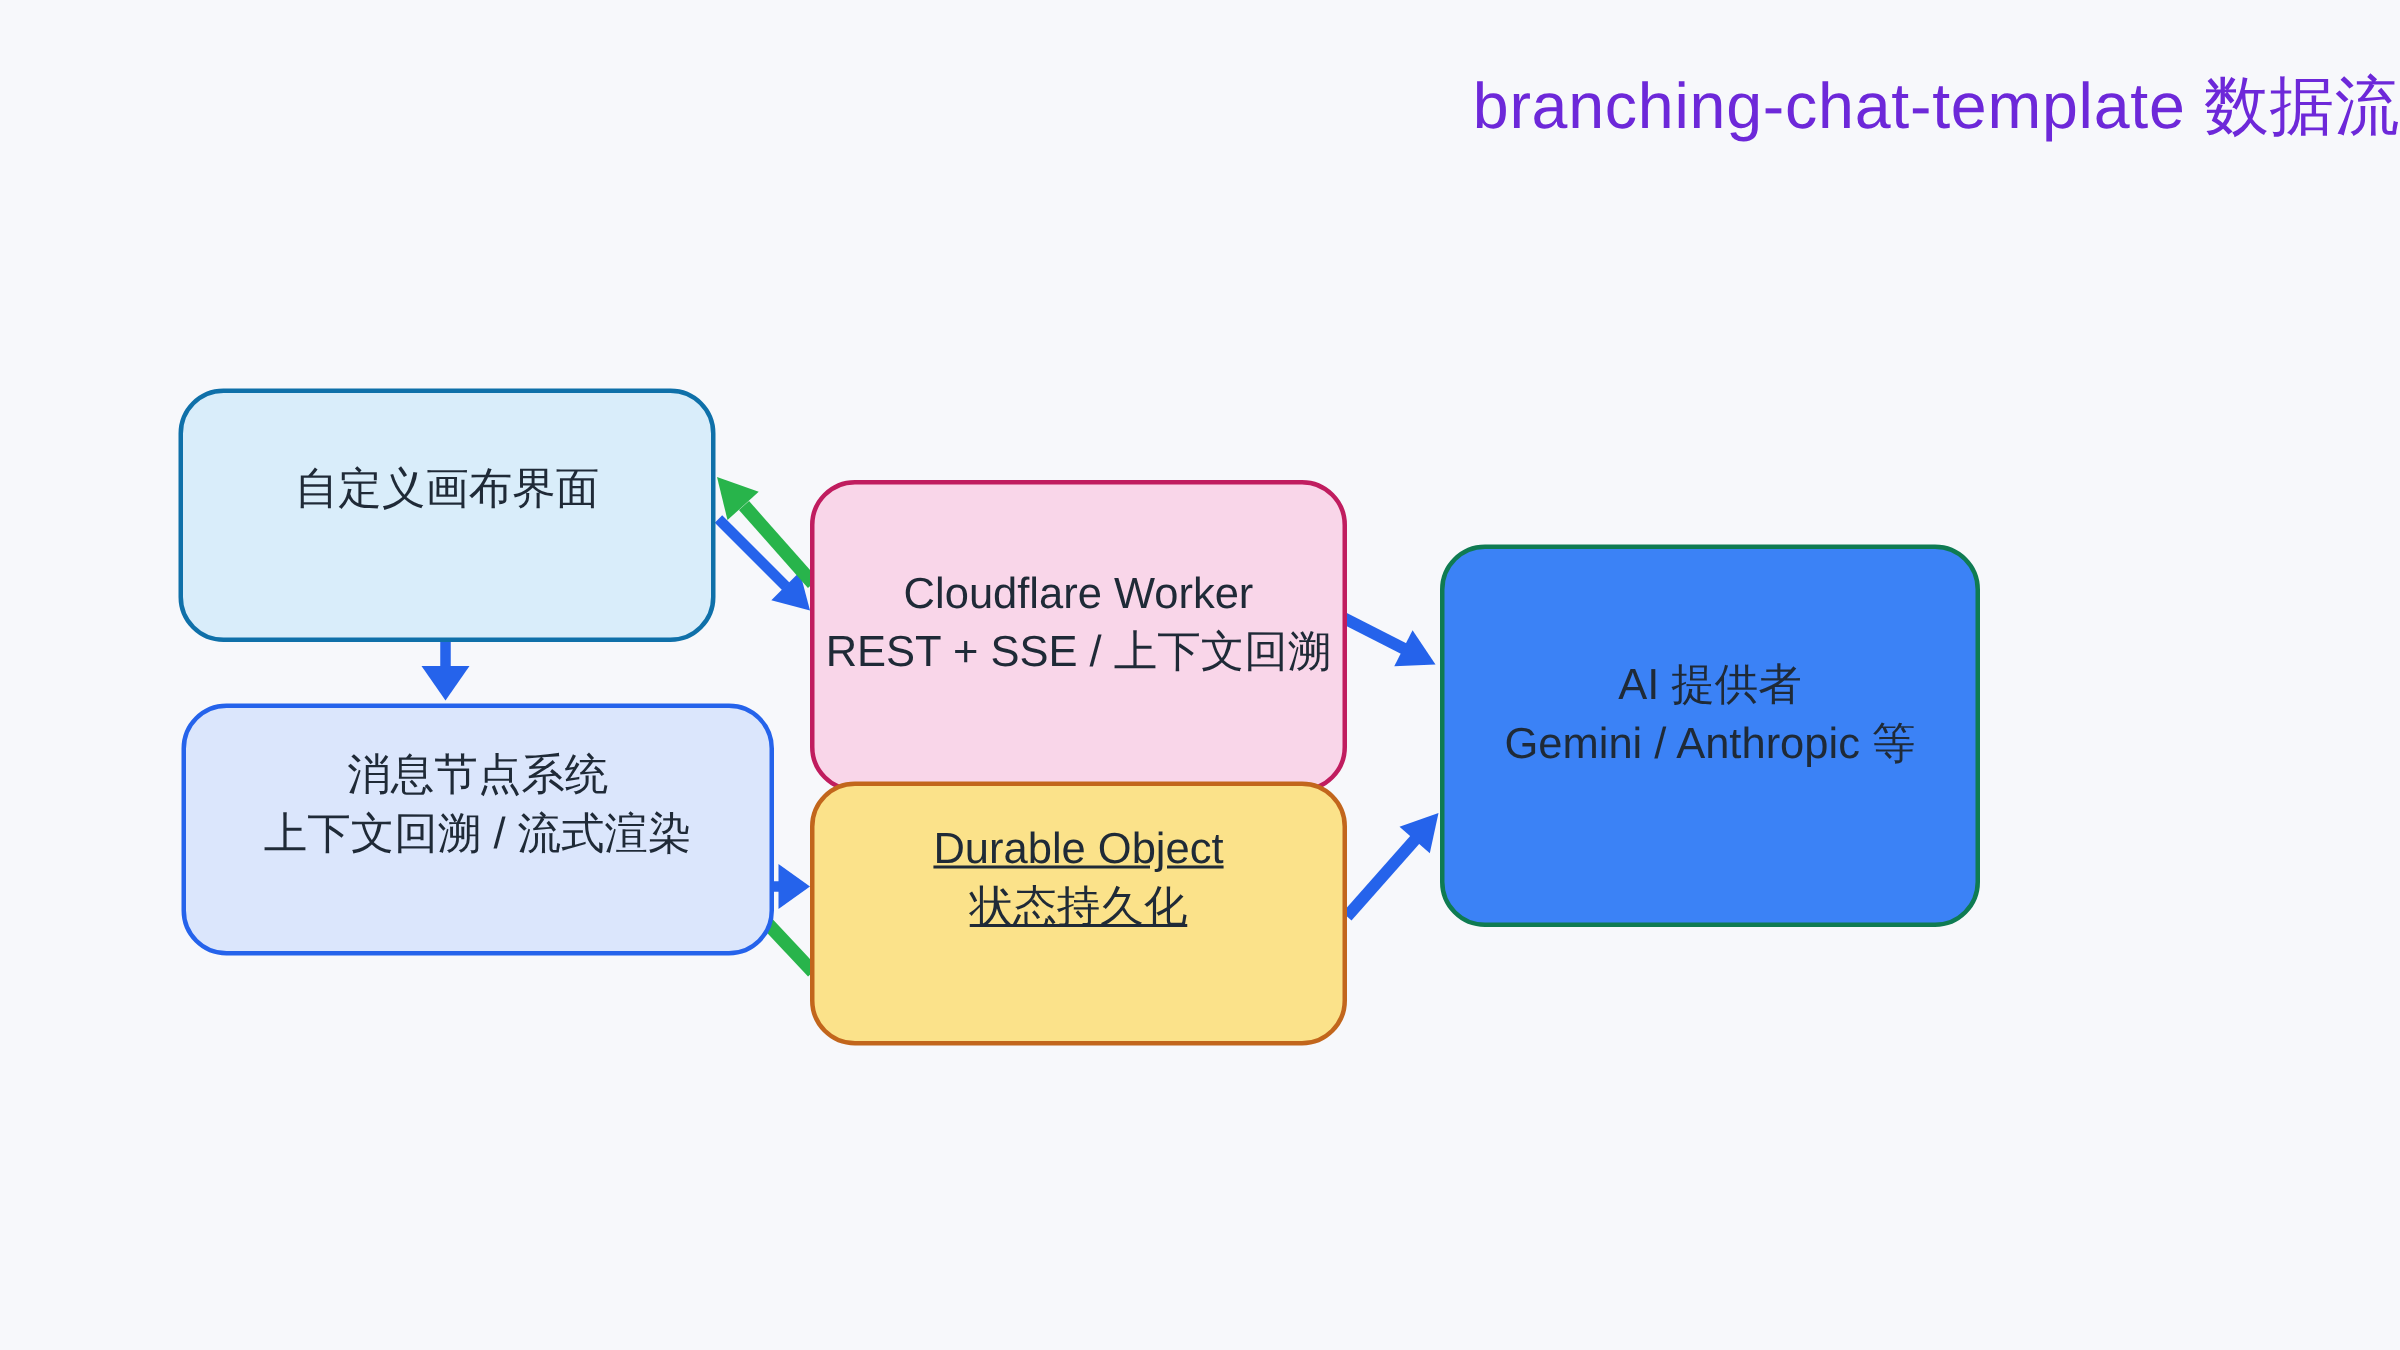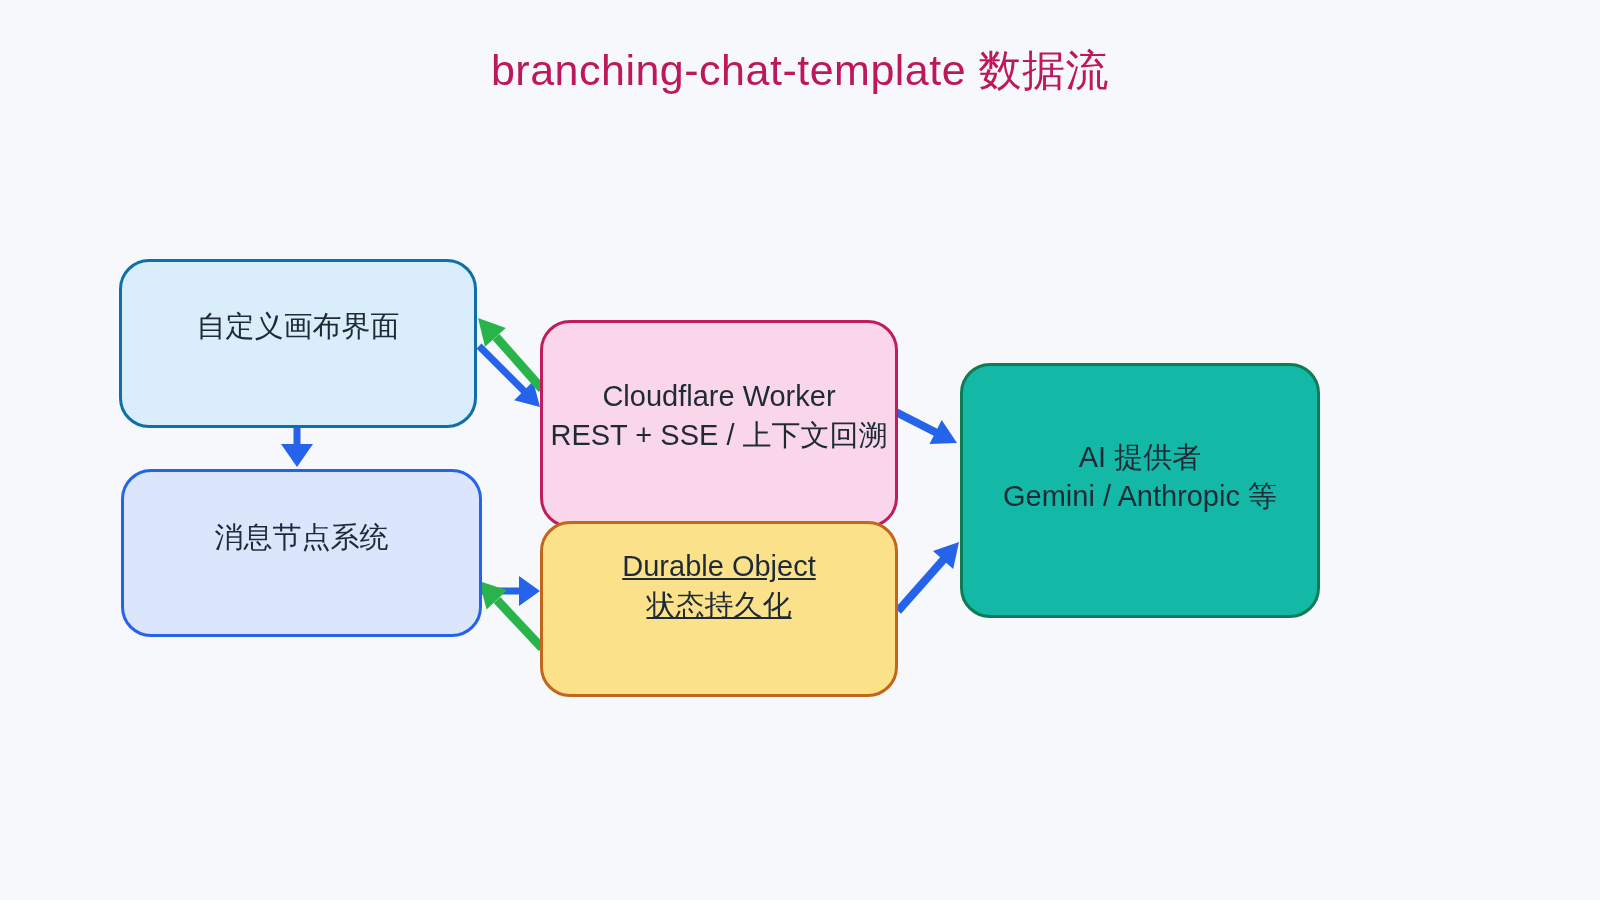--- a/index.html
+++ b/index.html
@@ -10,25 +10,25 @@
   .canvas{
     position:relative;
     width:1600px;height:900px;
     background:#f7f8fb;
     overflow:hidden;
   }
   .title{
     position:absolute;
     left:0;right:0;top:42px;
     margin:0;
-    text-align:center;
+    text-align:right;
     font-size:43px;
     font-weight:500;
     letter-spacing:.5px;
-    color:#be185d;
+    color:#6d28d9;
   }
   .edges{
     position:absolute;left:0;top:0;
     pointer-events:none;
   }
   .node{
     position:absolute;
     box-sizing:border-box;
     border-radius:30px;
     display:flex;
@@ -40,38 +40,38 @@
     line-height:39px;
     color:#1f2a37;
   }
   .node-canvas{
     left:119px;top:259px;width:358px;height:169px;
     background:#d9edfa;border:3px solid #0f70a9;
     padding-bottom:34px;
     gap:13px;
   }
   .node-message{
-    left:121px;top:469px;width:361px;height:168px;
+    left:121px;top:469px;width:395px;height:168px;
     background:#dbe6fc;border:3px solid #2563eb;
     padding-bottom:32px;
   }
   .node-worker{
     left:540px;top:320px;width:358px;height:208px;
     background:#f9d6e9;border:3px solid #c01d5f;
     padding-bottom:16px;
   }
   .node-durable{
     left:540px;top:521px;width:358px;height:176px;
     background:#fbe28a;border:3px solid #c2661c;
     padding-bottom:46px;
     text-decoration:underline;
   }
   .node-ai{
     left:960px;top:363px;width:360px;height:255px;
-    background:#14b8a6;border:3px solid #0f7b52;
+    background:#3b82f6;border:3px solid #0f7b52;
     padding-bottom:28px;
   }
   .nline{display:block;white-space:nowrap;}
 </style>
 </head>
 <body>
 
 <div class="canvas">
 
   <h1 class="title">branching-chat-template 数据流</h1>
@@ -118,20 +118,21 @@
       <polygon points="959,542 953.2,568.9 933,551.1" fill="#2563eb"></polygon>
     </g>
   </svg>
 
   <div class="node node-canvas">
     <span class="nline">自定义画布界面</span>
   </div>
 
   <div class="node node-message">
     <span class="nline">消息节点系统</span>
+    <span class="nline">上下文回溯 / 流式渲染</span>
   </div>
 
   <div class="node node-worker">
     <span class="nline">Cloudflare Worker</span>
     <span class="nline">REST + SSE / 上下文回溯</span>
   </div>
 
   <div class="node node-durable">
     <span class="nline">Durable Object</span>
     <span class="nline">状态持久化</span>

